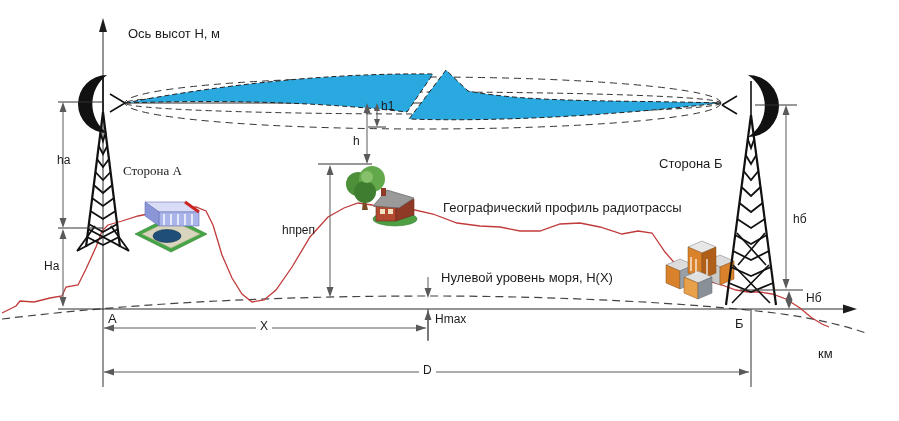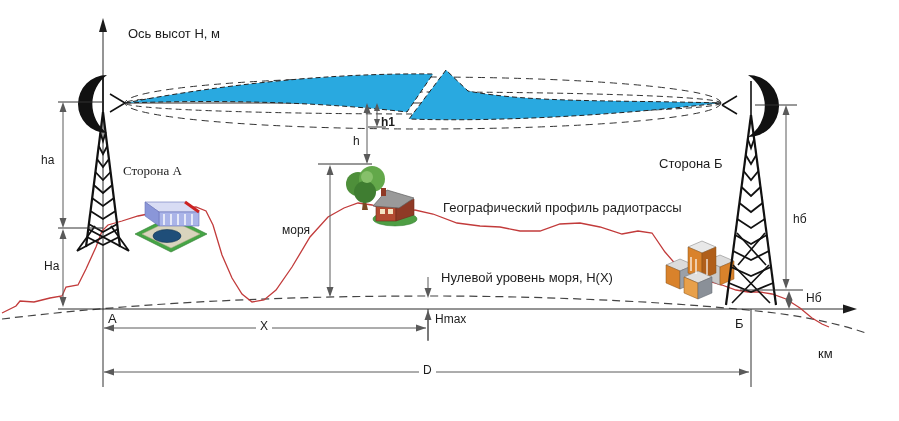--- a/index.html
+++ b/index.html
@@ -198,25 +198,25 @@
 
   <div class="lbl" style="left:128px;top:11px;">Ось высот Н, м</div>
   <div class="lbl" style="left:818px;top:331px;">км</div>
 
   <div class="lbl" style="left:123px;top:148px;font-family:Liberation Serif, serif;">Сторона А</div>
   <div class="lbl" style="left:659px;top:141px;">Сторона Б</div>
 
   <div class="lbl" style="left:443px;top:185px;">Географический профиль радиотрассы</div>
   <div class="lbl" style="left:441px;top:255px;">Нулевой уровень моря, Н(Х)</div>
 
-  <div class="lbl small" style="left:41px;top:138px;">ha</div>
+  <div class="lbl small" style="left:57px;top:138px;">ha</div>
   <div class="lbl small" style="left:44px;top:244px;">На</div>
   <div class="lbl small" style="left:353px;top:119px;">h</div>
-  <div class="lbl small" style="left:381px;top:100px;font-weight:bold;">h1</div>
-  <div class="lbl small" style="left:282px;top:208px;">моря</div>
+  <div class="lbl small" style="left:381px;top:84px;">h1</div>
+  <div class="lbl small" style="left:282px;top:208px;">hпреп</div>
   <div class="lbl small" style="left:793px;top:197px;">hб</div>
   <div class="lbl small" style="left:806px;top:276px;">Нб</div>
   <div class="lbl small" style="left:435px;top:297px;">Hmax</div>
   <div class="lbl small onln" style="left:256px;top:304px;">X</div>
   <div class="lbl small onln" style="left:419px;top:348px;">D</div>
 
   <div class="lbl" style="left:108px;top:296px;">А</div>
   <div class="lbl" style="left:735px;top:301px;">Б</div>
 
 </div>

